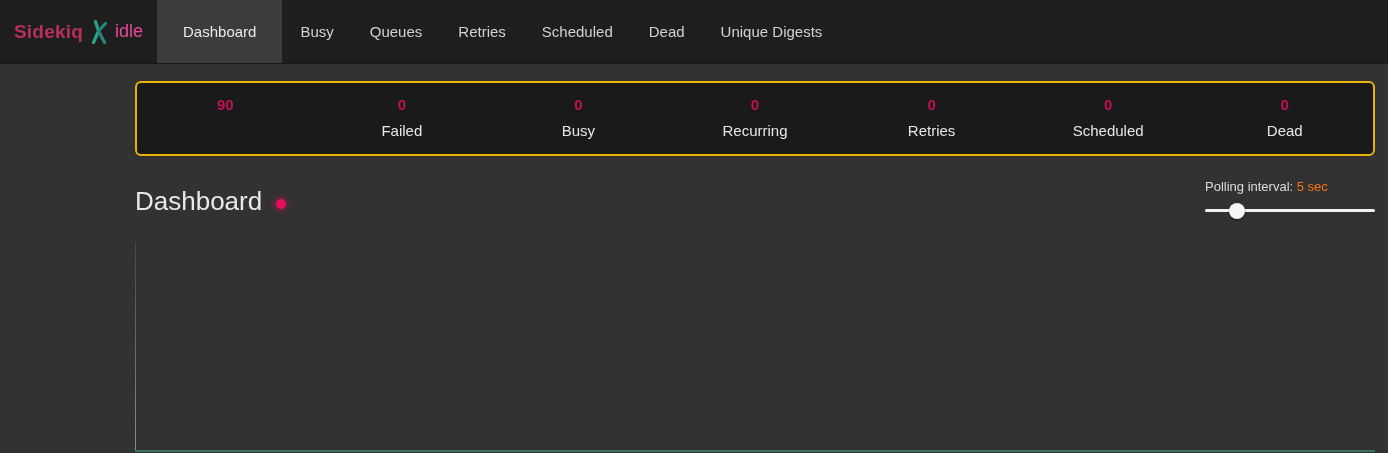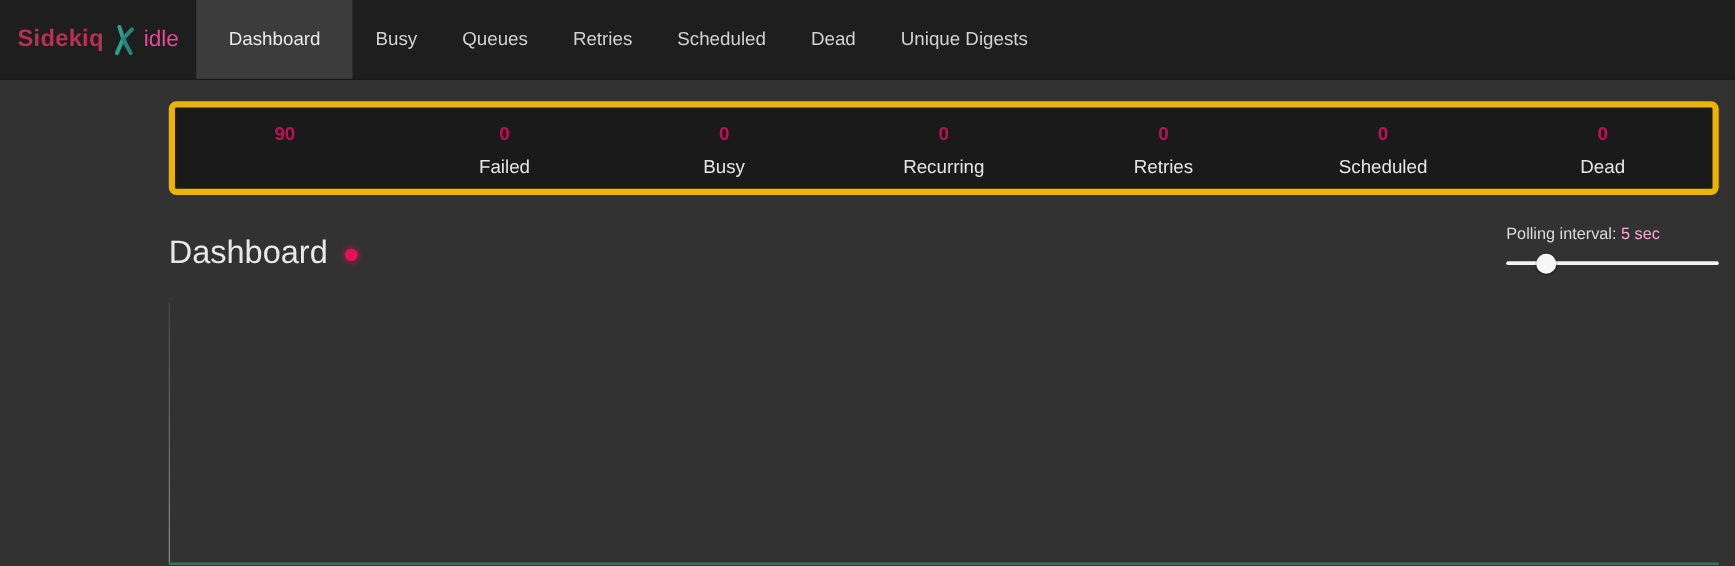--- a/index.html
+++ b/index.html
@@ -64,21 +64,21 @@
   .container {
     margin-left: 135px;
     margin-right: 13px;
   }
 
   
   .stats-bar {
     margin-top: 17px;
     height: 75px;
     background: #1a1a1a;
-    border: 5px solid #eab308;
+    border: 2px solid #eab308;
     border-radius: 6px;
     display: flex;
     align-items: stretch;
     padding-top: 13px;
   }
   .stat {
     flex: 1;
     text-align: center;
   }
   .stat-value {
@@ -123,21 +123,21 @@
   .polling {
     width: 170px;
     margin-top: -7px;
   }
   .polling-caption {
     font-size: 13px;
     color: #dcdcdc;
     white-space: nowrap;
   }
   .polling-value {
-    color: #f9a8d4;
+    color: #f97316;
   }
   .polling-slider {
     position: relative;
     height: 16px;
     margin-top: 9px;
     cursor: pointer;
   }
   .slider-track {
     position: absolute;
     left: 0; right: 0;

